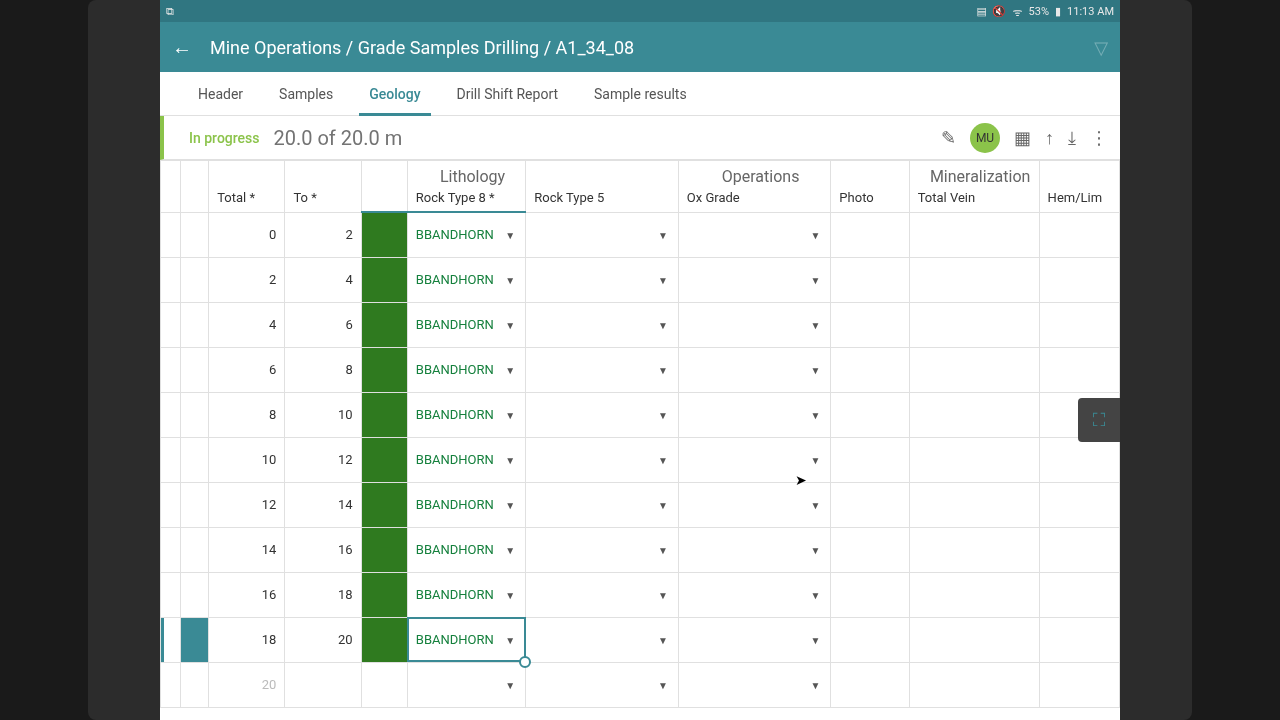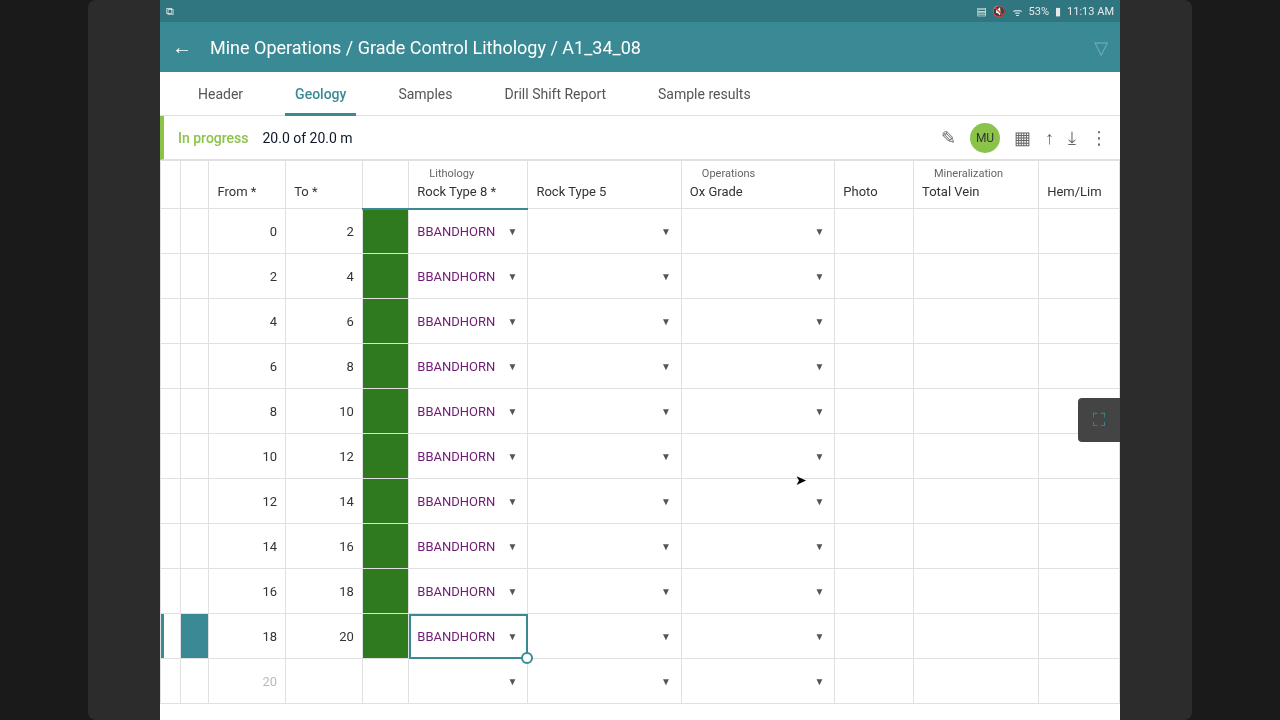--- a/index.html
+++ b/index.html
@@ -53,21 +53,21 @@
   .back-arrow { font-size: 20px; cursor: pointer; }
   .breadcrumb { font-size: 18px; font-weight: 400; }
   .filter-icon { opacity: 0.3; font-size:18px;}
   .tabs {
     height: 44px;
     background: #fff;
     display: flex;
     align-items: center;
     padding-left: 20px;
     border-bottom: 1px solid #e0e0e0;
-    gap: 16px;
+    gap: 0;
   }
   .tab {
     padding: 0 18px;
     height: 44px;
     display: flex;
     align-items: center;
     font-size: 14px;
     color: #555;
     cursor: pointer;
     position: relative;
@@ -82,27 +82,27 @@
     bottom: 0; left: 8px; right: 8px;
     height: 3px;
     background: #3a8a95;
   }
   .progress-bar {
     height: 44px;
     background: #fff;
     display: flex;
     align-items: center;
     justify-content: space-between;
-    padding: 0 12px 0 4px;
+    padding: 0 12px 0 15px;
     border-bottom: 1px solid #e0e0e0;
     border-left: 4px solid #8bc34a;
   }
   .progress-left { display:flex; align-items:center; gap:14px; padding-left:10px;}
   .status-label { color: #8bc34a; font-size: 14px; font-weight: 500;}
-  .depth-label { color: #0f172a; font-size: 14px; }
+  .depth-label { color: #737373; font-size: 20px; }
   .toolbar-right { display:flex; align-items:center; gap:14px; }
   .toolbar-icon { color:#666; font-size:18px; cursor:pointer;}
   .avatar-badge {
     width: 30px; height: 30px;
     border-radius: 50%;
     background: #8bc34a;
     color: #333;
     display: flex;
     align-items: center;
     justify-content: center;
@@ -127,42 +127,42 @@
   .grid thead th {
     background: #fff;
     font-weight: 400;
     color: #444;
     height: 48px;
     vertical-align: top;
     text-align: left;
     padding: 6px 8px;
     font-size: 12px;
   }
-  .grid thead th .group-label { color:#666; font-size:11px; display:block; margin-bottom:4px; text-align:left;margin-left:12px;}
+  .grid thead th .group-label { color:#666; font-size:16px; display:block; margin-bottom:4px; text-align:center;margin-left:12px;}
   .grid thead th .col-label { font-size:13px; color:#333; }
   .grid tbody td {
     height: 45px;
     padding: 0 8px;
     vertical-align: middle;
   }
   .col-handle { width: 20px; }
   .col-sel { width: 28px; }
   .col-from { width: 76px; text-align: right; }
   .col-to { width: 76px; text-align: right; }
   .col-color { width: 46px; padding:0 !important;}
   .col-rock1 { width: 118px; }
   .col-rock2 { width: 152px; }
   .col-ox { width: 152px; }
   .col-photo { width: 78px; }
   .col-vein { width: 124px; }
   .col-hem { width: 80px; }
   .color-swatch { width:100%; height:100%; }
   .swatch-green { background:#2f7a1f; }
   .dd-cell { position:relative; }
-  .dd-value { display:inline-block; color:#701a75;}
+  .dd-value { display:inline-block; color:#15803d;}
   .dd-caret { position:absolute; right:10px; top:50%; transform:translateY(-50%); font-size:10px; color:#555;}
   .row-last td { color:#bbb; }
   .row-selected .col-sel { background:#3a8a95;}
   .row-selected .col-handle { box-shadow: inset 3px 0 0 #3a8a95; }
   .cell-selected { outline: 2px solid #3a8a95; outline-offset:-2px; position:relative;}
   .cell-handle-dot {
     position:absolute; right:-6px; bottom:-6px;
     width:12px; height:12px; border:2px solid #3a8a95; background:#fff; border-radius:50%;
     z-index:5;
   }
@@ -197,29 +197,29 @@
         <span>ᯤ</span>
         <span>53%</span>
         <span>▮</span>
         <span>11:13 AM</span>
       </div>
     </div>
 
     <div class="app-bar">
       <div class="app-bar-left">
         <span class="back-arrow">←</span>
-        <span class="breadcrumb">Mine Operations / Grade Control Lithology / A1_34_08</span>
+        <span class="breadcrumb">Mine Operations / Grade Samples Drilling / A1_34_08</span>
       </div>
       <span class="filter-icon">▽</span>
     </div>
 
     <div class="tabs" id="tab-bar">
         <div class="tab">Header</div>
+        <div class="tab">Samples</div>
         <div class="tab active">Geology</div>
-        <div class="tab">Samples</div>
         <div class="tab">Drill Shift Report</div>
         <div class="tab">Sample results</div>
       </div>
 
     <div class="progress-bar">
       <div class="progress-left">
         <span class="status-label">In progress</span>
         <span class="depth-label">20.0 of 20.0 m</span>
       </div>
       <div class="toolbar-right">
@@ -231,21 +231,21 @@
         <span class="toolbar-icon">⋮</span>
       </div>
     </div>
 
     <div class="grid-wrap">
       <table class="grid">
         <thead>
           <tr>
             <th class="col-handle"></th>
             <th class="col-sel"></th>
-            <th class="col-from"><span class="group-label">&nbsp;</span><span class="col-label">From *</span></th>
+            <th class="col-from"><span class="group-label">&nbsp;</span><span class="col-label">Total *</span></th>
             <th class="col-to"><span class="group-label">&nbsp;</span><span class="col-label">To *</span></th>
             <th class="col-color col-color-header"></th>
             <th class="col-rock1 col-rock1-header"><span class="group-label">Lithology</span><span class="col-label">Rock Type 8 *</span></th>
             <th class="col-rock2"><span class="group-label">&nbsp;</span><span class="col-label">Rock Type 5</span></th>
             <th class="col-ox"><span class="group-label">Operations</span><span class="col-label">Ox Grade</span></th>
             <th class="col-photo"><span class="group-label">&nbsp;</span><span class="col-label">Photo</span></th>
             <th class="col-vein"><span class="group-label">Mineralization</span><span class="col-label">Total Vein</span></th>
             <th class="col-hem"><span class="group-label">&nbsp;</span><span class="col-label">Hem/Lim</span></th>
           </tr>
         </thead>

